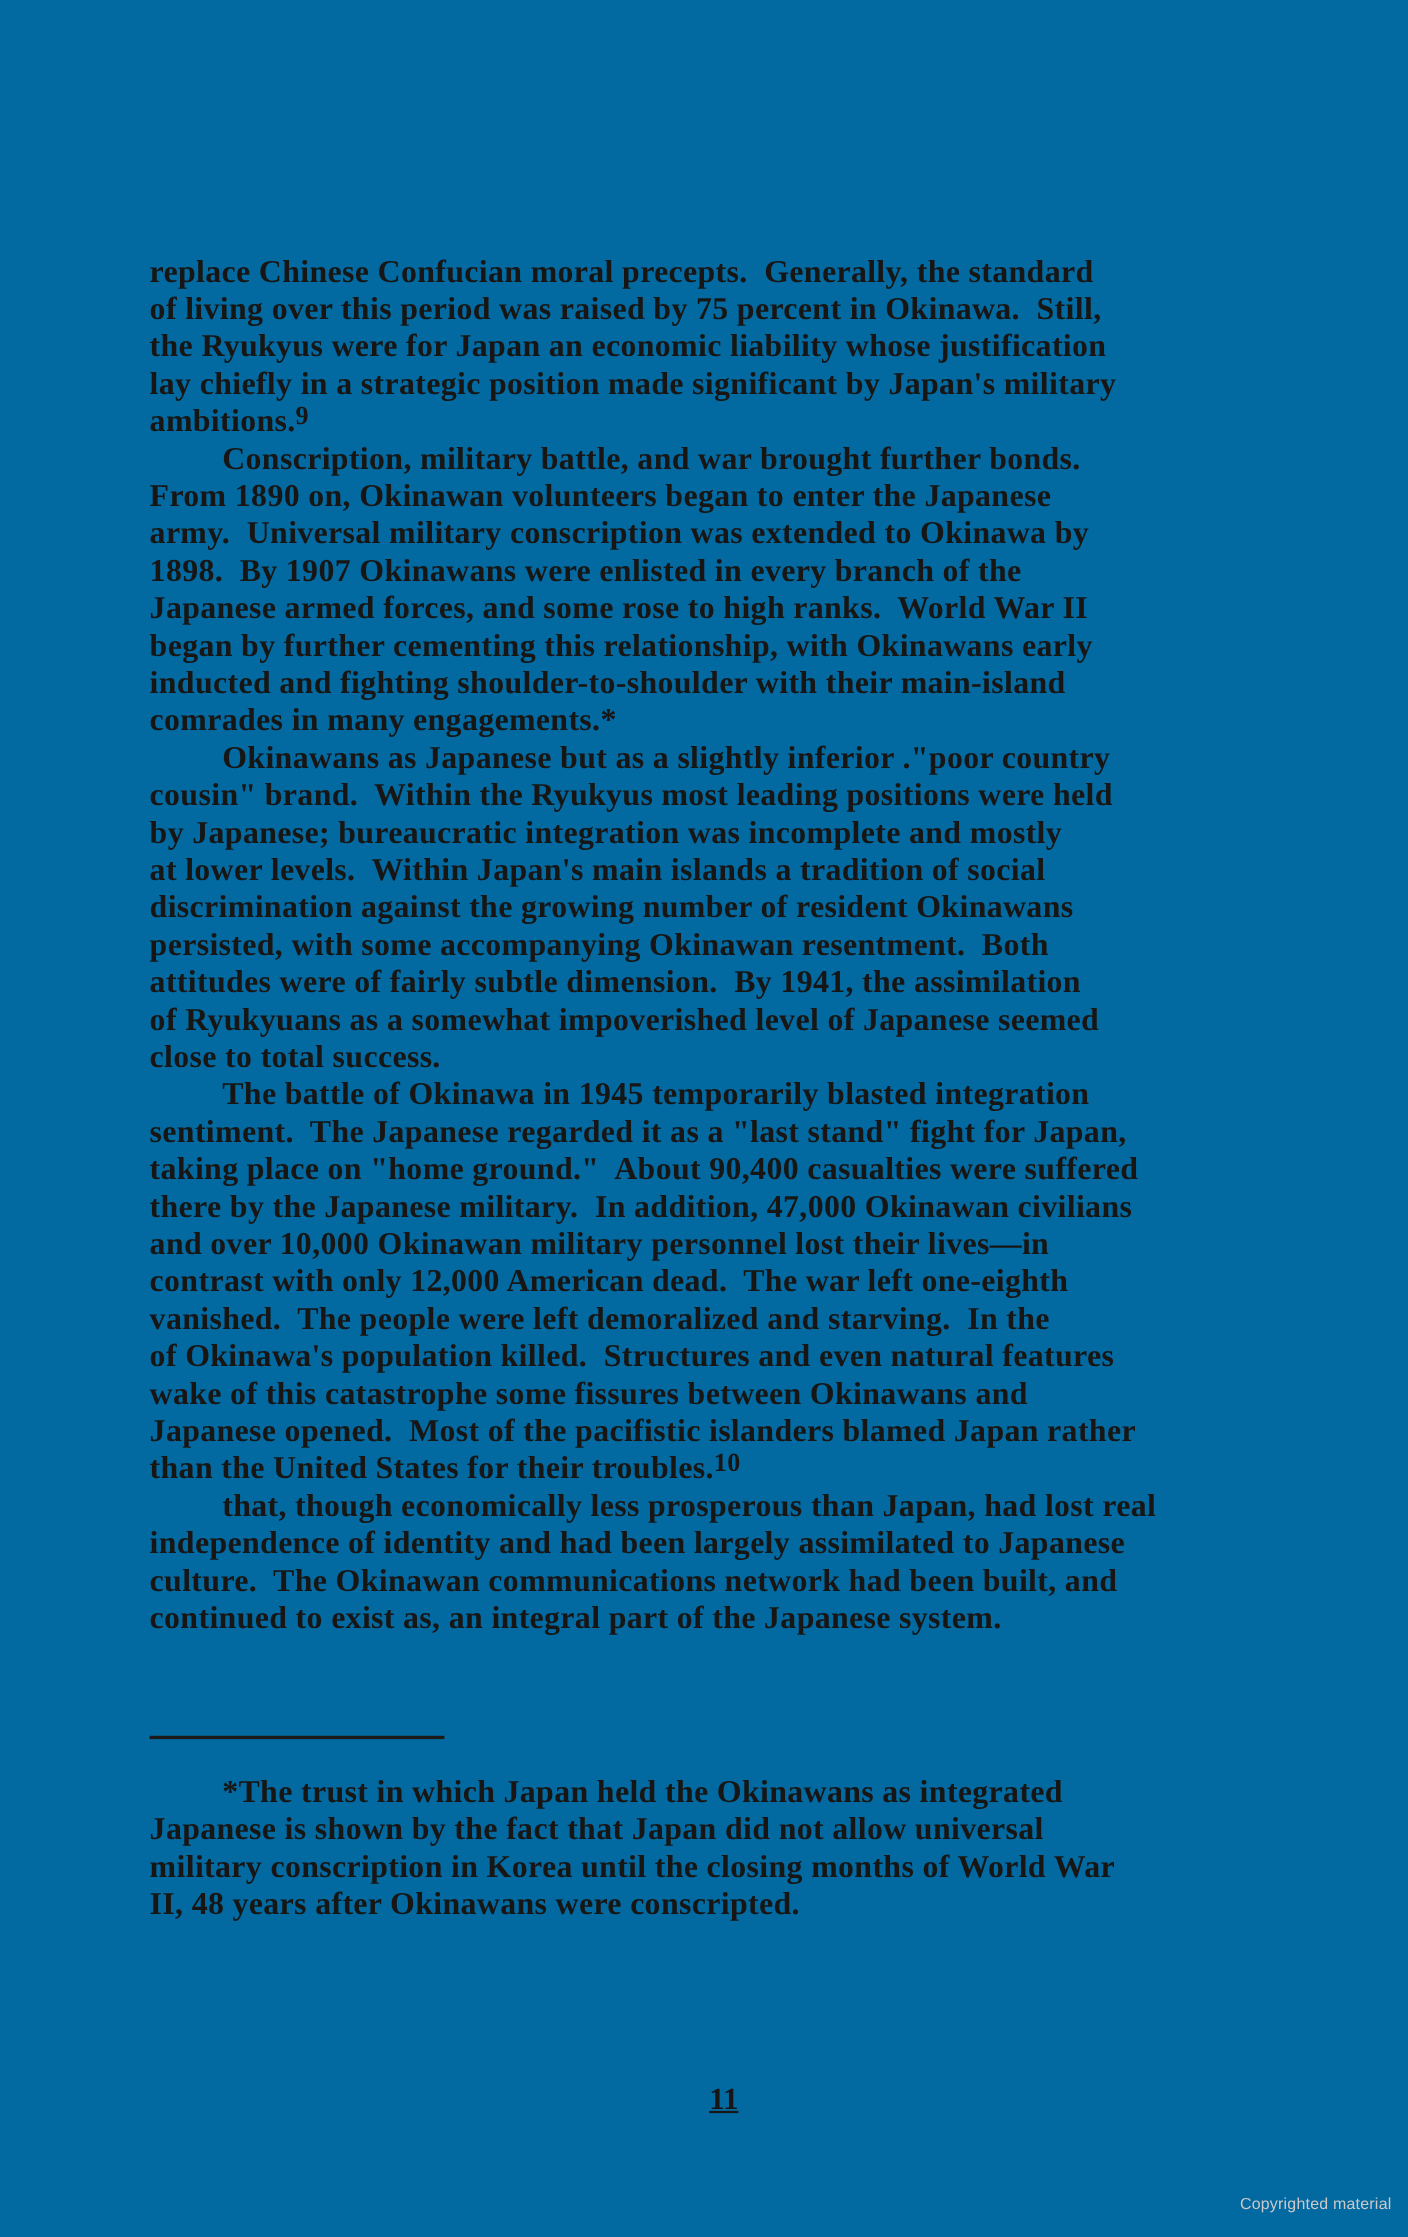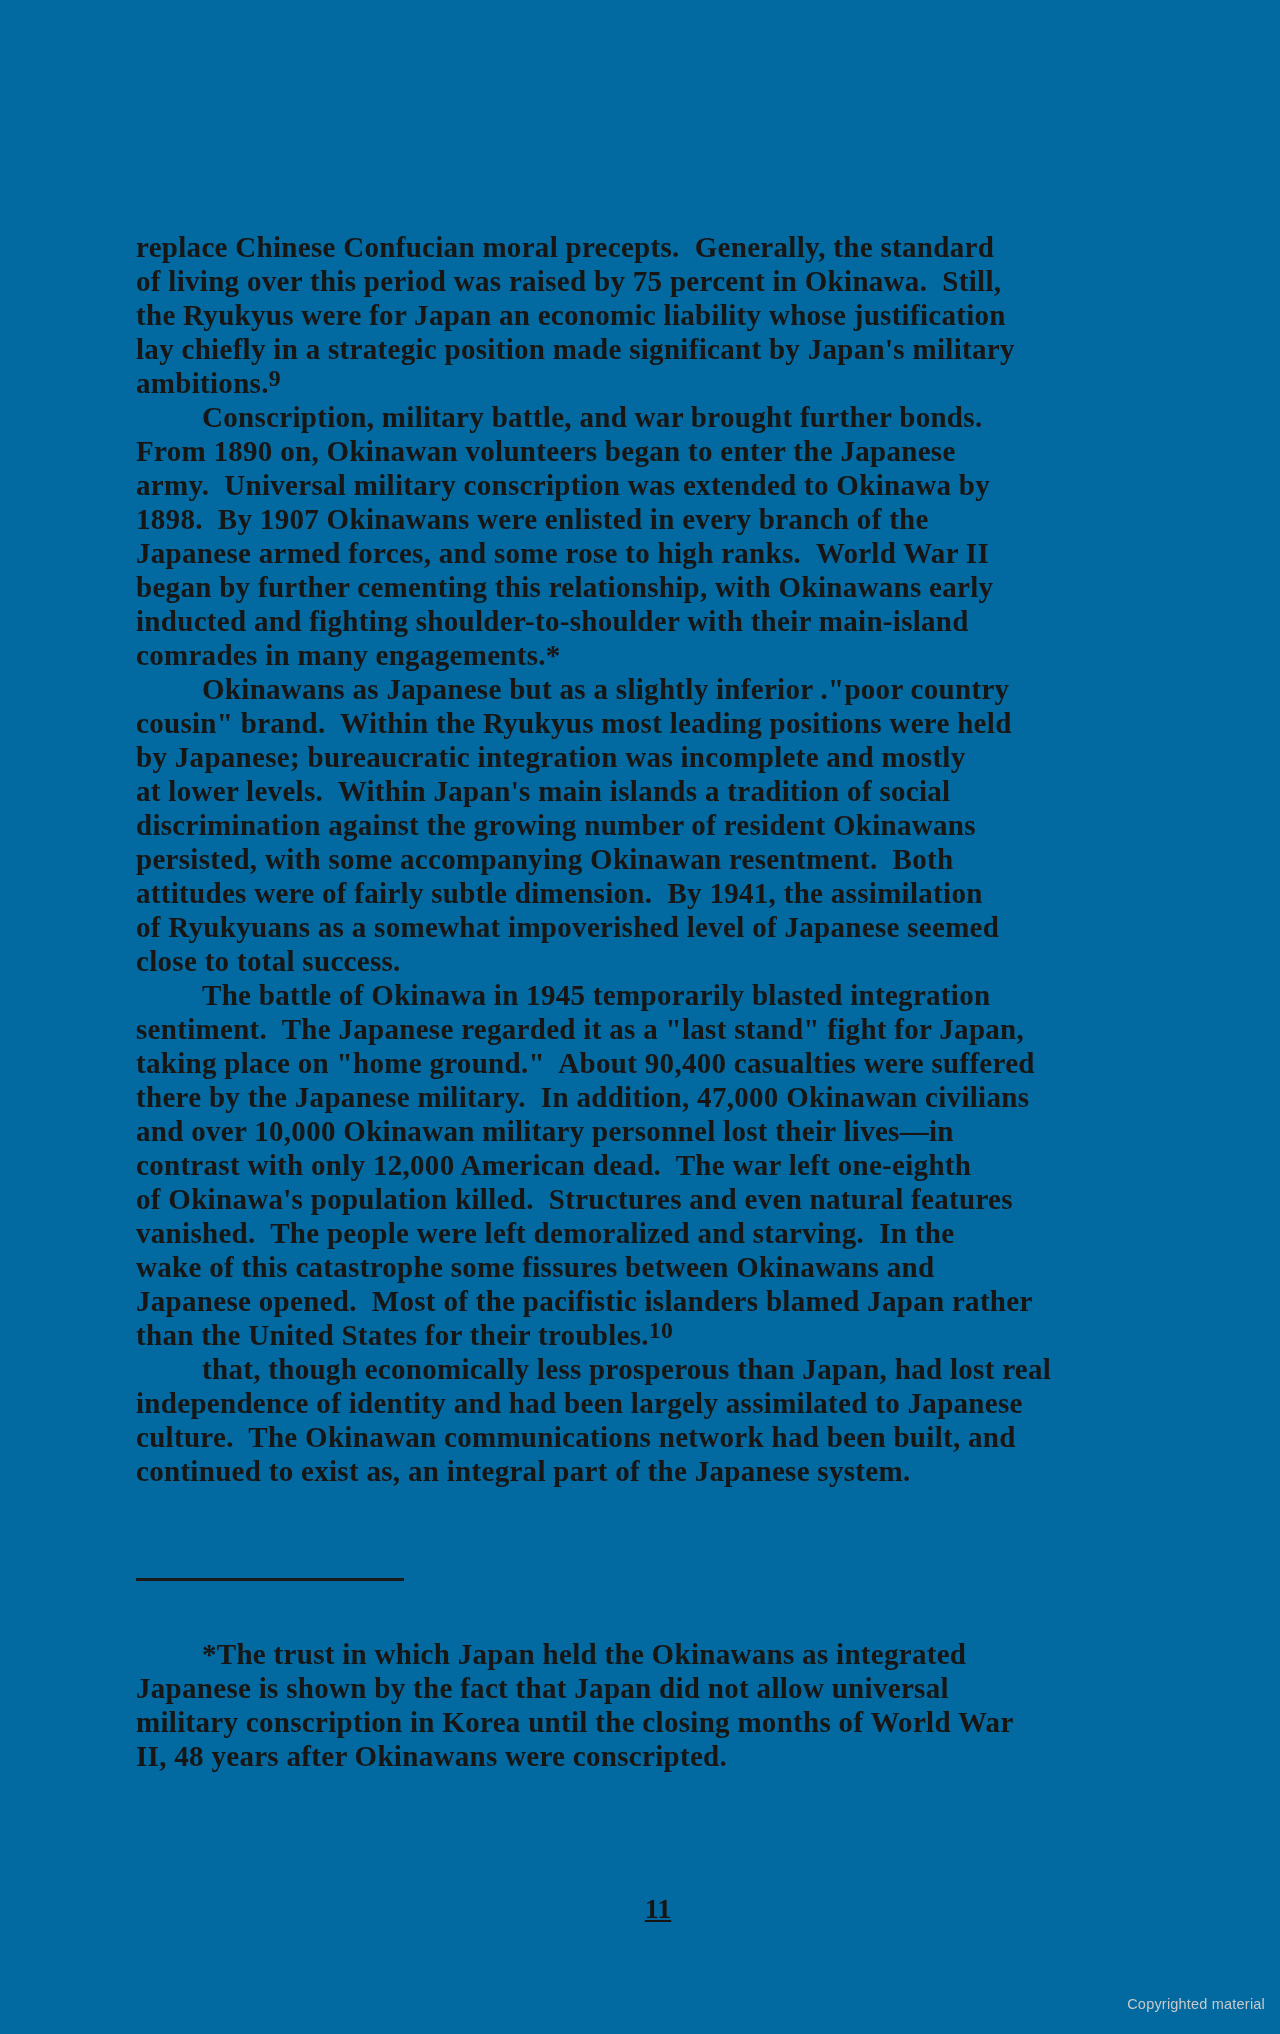--- a/index.html
+++ b/index.html
@@ -53,21 +53,20 @@
     top: 1612px;
     width: 1100px;
     font-size: 29px;
     line-height: 34px;
     font-weight: 700;
     color: #171614;
     letter-spacing: 0.3px;
   }
   .footnote .line:first-child {
     padding-left: 66px;
-    margin-top: 25px;
   }
   .page-number {
     position: absolute;
     left: 136px;
     top: 1893px;
     width: 1044px;
     text-align: center;
     font-size: 28px;
     font-weight: 700;
     color: #171614;
@@ -118,22 +117,22 @@
         <div class="line">of Ryukyuans as a somewhat impoverished level of Japanese seemed</div>
         <div class="line">close to total success.</div>
       </div>
       <div class="para indent">
         <div class="line">The battle of Okinawa in 1945 temporarily blasted integration</div>
         <div class="line">sentiment.  The Japanese regarded it as a "last stand" fight for Japan,</div>
         <div class="line">taking place on "home ground."  About 90,400 casualties were suffered</div>
         <div class="line">there by the Japanese military.  In addition, 47,000 Okinawan civilians</div>
         <div class="line">and over 10,000 Okinawan military personnel lost their lives—in</div>
         <div class="line">contrast with only 12,000 American dead.  The war left one-eighth</div>
+        <div class="line">vanished.  The people were left demoralized and starving.  In the</div>
         <div class="line">of Okinawa's population killed.  Structures and even natural features</div>
-        <div class="line">vanished.  The people were left demoralized and starving.  In the</div>
         <div class="line">wake of this catastrophe some fissures between Okinawans and</div>
         <div class="line">Japanese opened.  Most of the pacifistic islanders blamed Japan rather</div>
         <div class="line">than the United States for their troubles.<sup>10</sup></div>
       </div>
       <div class="para indent">
         <div class="line">that, though economically less prosperous than Japan, had lost real</div>
         <div class="line">independence of identity and had been largely assimilated to Japanese</div>
         <div class="line">culture.  The Okinawan communications network had been built, and</div>
         <div class="line">continued to exist as, an integral part of the Japanese system.</div>
       </div>

